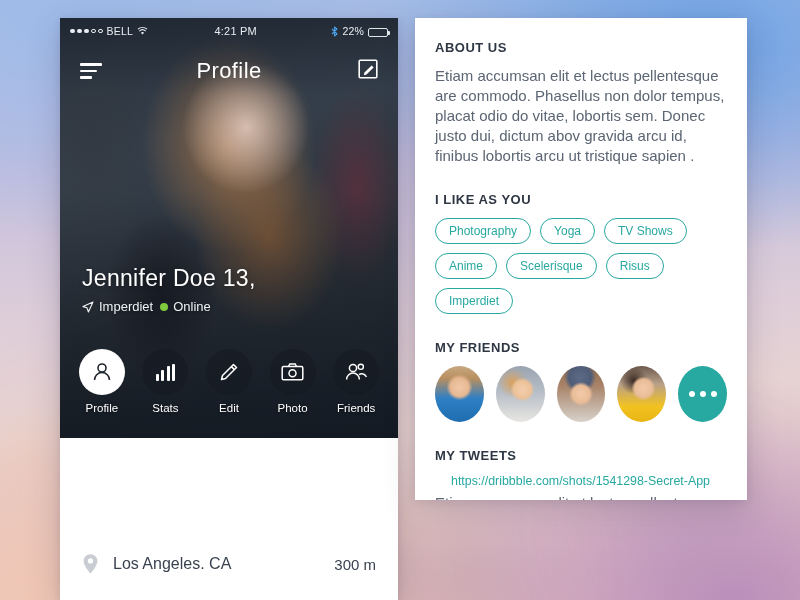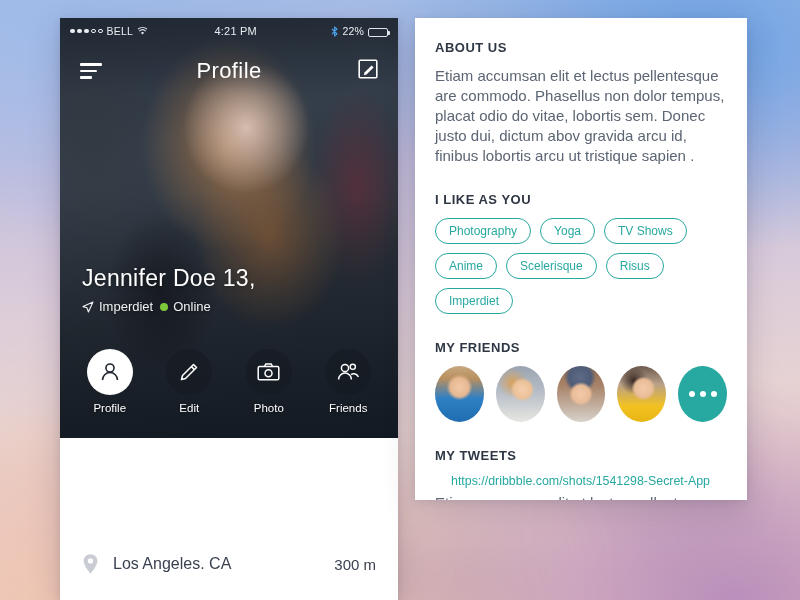--- a/index.html
+++ b/index.html
@@ -203,20 +203,31 @@
       <div class="tab active">
         <div class="tab-circle">
           <svg width="22" height="22" viewBox="0 0 22 22">
             <circle cx="11" cy="7" r="4" stroke="#20262e" stroke-width="1.6" fill="none"></circle>
             <path d="M3.5 19 a7.5 7.5 0 0 1 15 0" stroke="#20262e" stroke-width="1.6" fill="none"></path>
           </svg>
         </div>
         <div class="tab-label">Profile</div>
       </div>
 
+      <div class="tab">
+        <div class="tab-circle">
+          <span class="bars">
+              <i></i>
+              <i></i>
+              <i></i>
+              <i></i>
+            </span>
+        </div>
+        <div class="tab-label">Stats</div>
+      </div>
 
       <div class="tab">
         <div class="tab-circle">
           <svg width="22" height="22" viewBox="0 0 22 22">
             <path d="M15.5 3.5 L18.5 6.5 L7.5 17.5 L3.5 18.5 L4.5 14.5 Z" stroke="#fff" stroke-width="1.5" fill="none" stroke-linejoin="round"></path>
             <path d="M13.4 5.6 L16.4 8.6" stroke="#fff" stroke-width="1.5"></path>
           </svg>
         </div>
         <div class="tab-label">Edit</div>
       </div>

